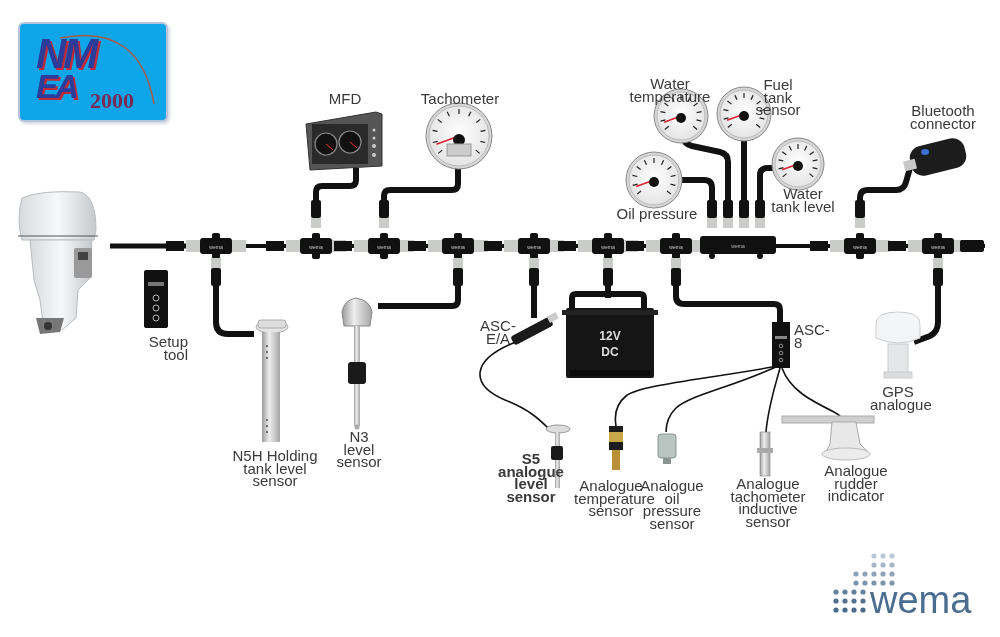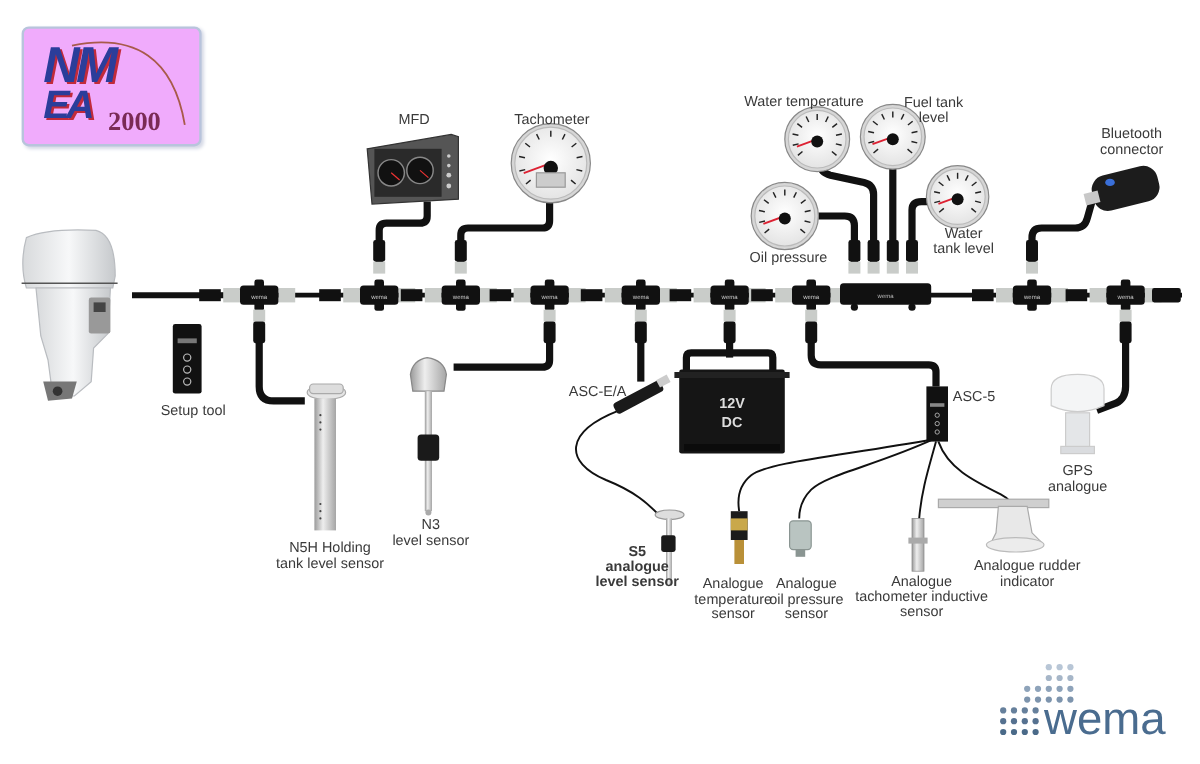--- a/index.html
+++ b/index.html
@@ -1,19 +1,19 @@
 <!DOCTYPE html>
 <html><head>
 <meta charset="utf-8">
 <style>
   html,body{margin:0;padding:0;background:#fff;}
   body{width:1000px;height:637px;position:relative;overflow:hidden;font-family:"Liberation Sans",sans-serif;}
   #diagram{position:absolute;left:0;top:0;width:1000px;height:637px;}
-  .lbl{position:absolute;font-size:12px;color:#3a3a3a;text-align:center;line-height:12.5px;white-space:pre-line;}
-  .logo-box{position:absolute;left:18px;top:22px;width:146px;height:96px;border:2px solid #b8c4dc;border-radius:6px;background:#f0abfc;box-shadow:2px 2px 3px #d5d9e6;}
+  .lbl{position:absolute;font-size:15px;color:#3a3a3a;text-align:center;line-height:12.5px;white-space:pre-line;}
+  .logo-box{position:absolute;left:18px;top:22px;width:146px;height:96px;border:2px solid #b8c4dc;border-radius:6px;background:#0ea5e9;box-shadow:2px 2px 3px #d5d9e6;}
   .nmea-l1{position:absolute;left:16px;top:6px;font-size:42px;font-weight:bold;font-style:italic;color:#2b3d9a;letter-spacing:-3px;text-shadow:2px 2px 0 #c22a3a;font-family:"Liberation Sans",sans-serif;}
   .nmea-l2{position:absolute;left:16px;top:44px;font-size:33px;font-weight:bold;font-style:italic;color:#2b3d9a;letter-spacing:-3px;text-shadow:2px 2px 0 #c22a3a;font-family:"Liberation Sans",sans-serif;}
   .nmea-2000{position:absolute;left:70px;top:64px;font-size:22px;font-weight:bold;color:#7a2a55;font-family:"Liberation Serif",serif;}
   .wema-word{position:absolute;left:870px;top:580px;font-size:38px;color:#4a6c8f;font-family:"Liberation Sans",sans-serif;letter-spacing:0px;line-height:40px;}
 </style>
 </head>
 <body>
 
 <svg id="diagram" viewBox="0 0 1000 637" xmlns="http://www.w3.org/2000/svg">
   <defs>
@@ -452,33 +452,33 @@
   </svg>
   <div class="nmea-l1">NM</div>
   <div class="nmea-l2">EA</div>
   <div class="nmea-2000">2000</div>
 </div>
 
 <div class="lbl" style="left:320px;top:93px;width:50px;">MFD</div>
 <div class="lbl" style="left:420px;top:93px;width:80px;">Tachometer</div>
 <div class="lbl" style="left:615px;top:78px;width:110px;">Water temperature</div>
 <div class="lbl" style="left:748px;top:79px;width:60px;">Fuel tank
-level</div>
+sensor</div>
 <div class="lbl" style="left:612px;top:208px;width:90px;">Oil pressure</div>
 <div class="lbl" style="left:768px;top:188px;width:70px;">Water
 tank level</div>
 <div class="lbl" style="left:908px;top:105px;width:70px;">Bluetooth
 connector</div>
 <div class="lbl" style="left:124px;top:336px;width:64px;text-align:right;">Setup tool</div>
 <div class="lbl" style="left:220px;top:450px;width:110px;">N5H Holding
 tank level sensor</div>
 <div class="lbl" style="left:320px;top:431px;width:78px;">N3
 level sensor</div>
 <div class="lbl" style="left:470px;top:320px;width:56px;text-align:center;">ASC-E/A</div>
-<div class="lbl" style="left:794px;top:324px;width:40px;text-align:left;">ASC-5</div>
+<div class="lbl" style="left:794px;top:324px;width:40px;text-align:left;">ASC-8</div>
 <div class="lbl" style="left:496px;top:453px;width:70px;font-weight:bold;">S5
 analogue
 level sensor</div>
 <div class="lbl" style="left:574px;top:480px;width:74px;">Analogue
 temperature
 sensor</div>
 <div class="lbl" style="left:636px;top:480px;width:72px;">Analogue
 oil pressure
 sensor</div>
 <div class="lbl" style="left:710px;top:478px;width:116px;">Analogue

